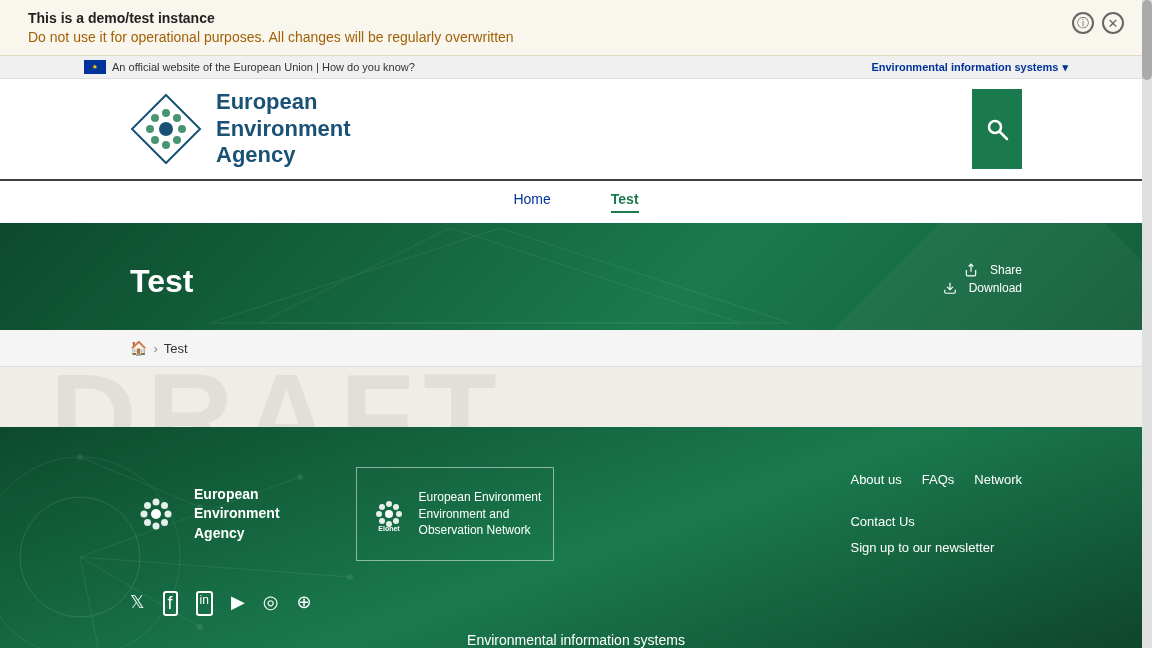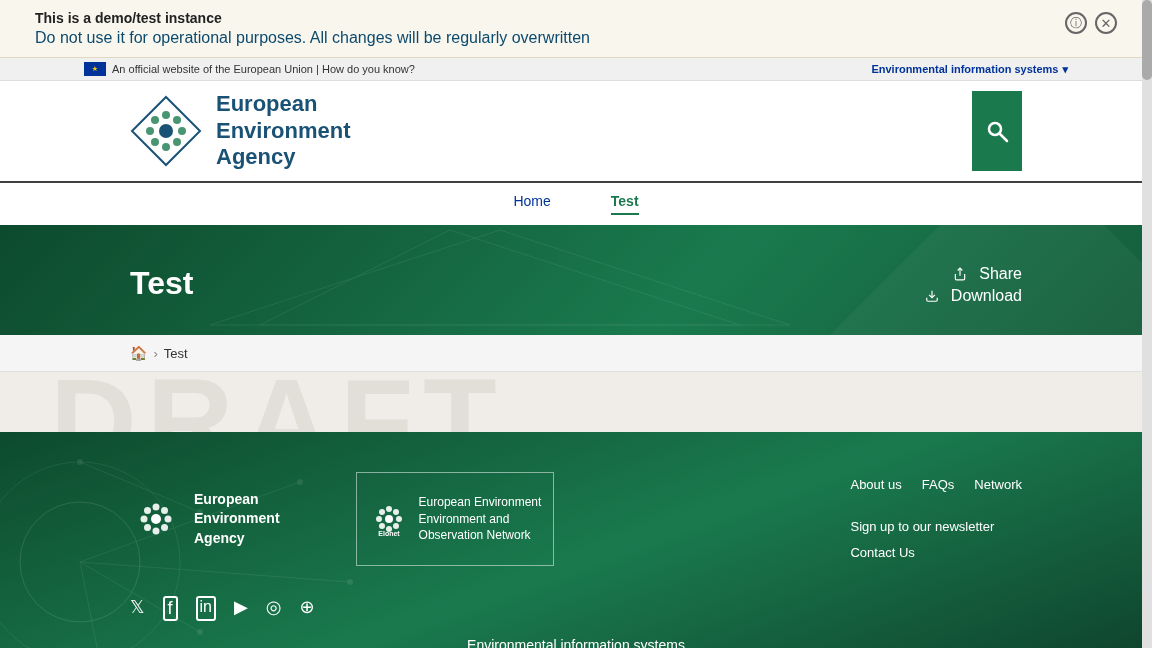--- a/index.html
+++ b/index.html
@@ -2,35 +2,35 @@
 <html><head>
   <meta charset="utf-8">
   <style>
     * { margin: 0; padding: 0; box-sizing: border-box; }
     body { font-family: Arial, sans-serif; font-size: 14px; width: 1152px; min-height: 648px; overflow-x: hidden; background: #fff; }
 
     
     .demo-banner {
       background: #f9f6ee;
       border-bottom: 1px solid #e0d8c0;
-      padding: 10px 35px;
+      padding: 10px 28px;
       display: flex;
       justify-content: space-between;
       align-items: flex-start;
       position: relative;
     }
     .demo-banner-text h3 {
       font-size: 14px;
       font-weight: bold;
       color: #222;
       margin-bottom: 3px;
     }
     .demo-banner-text p {
-      font-size: 16px;
-      color: #0c4a6e;
+      font-size: 14px;
+      color: #a16207;
     }
     .demo-banner-icons {
       display: flex;
       gap: 8px;
       align-items: center;
       margin-top: 2px;
     }
     .demo-banner-icons span {
       width: 22px;
       height: 22px;
@@ -164,21 +164,21 @@
       font-weight: bold;
     }
     .hero-actions {
       display: flex;
       flex-direction: column;
       gap: 4px;
       align-items: flex-end;
     }
     .hero-action-btn {
       color: #fff;
-      font-size: 16px;
+      font-size: 12px;
       cursor: pointer;
       display: flex;
       align-items: center;
       gap: 12px;
     }
 
     
     .breadcrumb-bar {
       background: #f5f5f5;
       padding: 10px 130px;
@@ -490,32 +490,32 @@
       </div>
     </div>
 
     <div class="footer-links-col">
       <div class="footer-links-row">
         <a class="footer-link">About us</a>
         <a class="footer-link">FAQs</a>
         <a class="footer-link">Network</a>
       </div>
       <div>
-        <a class="footer-link">Sign up to our newsletter</a>
+        <a class="footer-link">Contact Us</a>
       </div>
       <div>
-        <a class="footer-link">Contact Us</a>
+        <a class="footer-link">Sign up to our newsletter</a>
       </div>
     </div>
   </div>
 
   <div class="footer-social">
     <span style="font-size:18px;">𝕏</span>
     <span style="font-size:18px; border:2px solid #fff; border-radius:3px; padding:0 3px;">f</span>
-    <span style="font-size:16px; border:2px solid #fff; border-radius:3px; padding:0 2px;">in</span>
+    <span style="font-size:12px; border:2px solid #fff; border-radius:3px; padding:0 2px;">in</span>
     <span style="font-size:18px;">▶</span>
     <span style="font-size:18px;">◎</span>
     <span style="font-size:18px;">⊕</span>
   </div>
 
   <div class="footer-env-systems">
     <span>Environmental information systems</span>
   </div>
 
 </footer>

